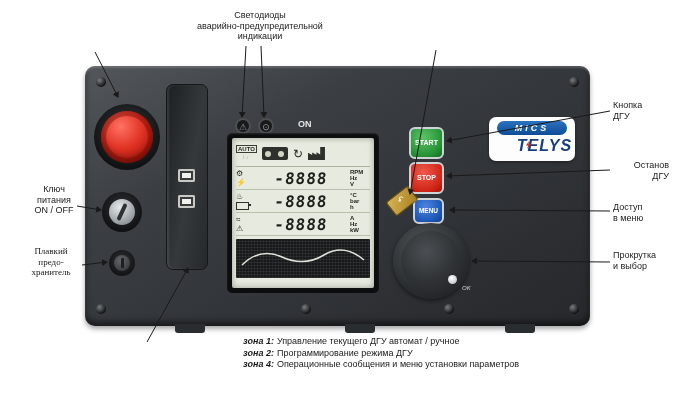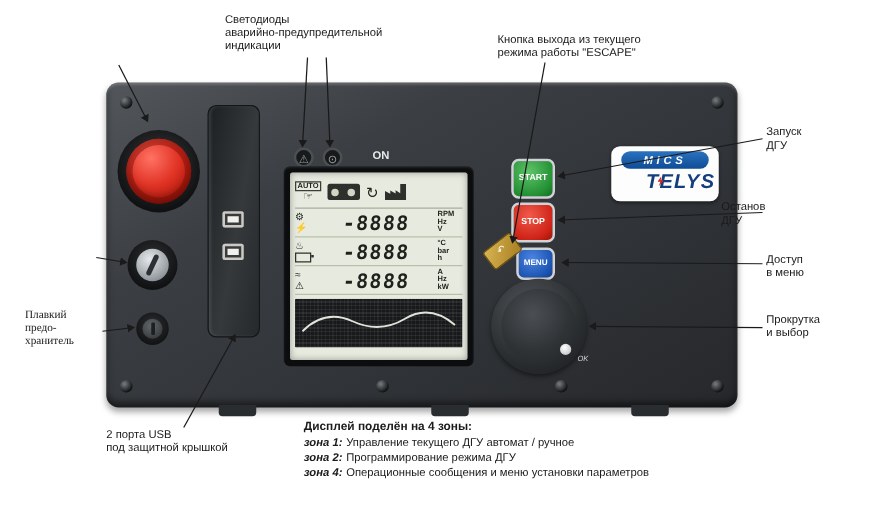--- a/index.html
+++ b/index.html
@@ -2,21 +2,21 @@
 <html><head>
 <meta charset="utf-8">
 <style>
   html,body{margin:0;padding:0;background:#fff;}
   .canvas{position:relative;width:700px;height:412px;background:#fff;overflow:hidden;
           font-family:"Liberation Sans",sans-serif;color:#1a1a1a;}
   
   .lines{position:absolute;left:0;top:0;z-index:5;pointer-events:none;}
   
   .callout{position:absolute;font-size:9px;line-height:1.18;white-space:pre-line;z-index:6;}
-  .c-center{text-align:left;}
+  .c-center{text-align:center;}
   .c-left{text-align:left;}
   
   .panel{position:absolute;left:85px;top:66px;width:505px;height:260px;border-radius:10px;
          background:linear-gradient(150deg,#53575b 0%,#3b3e42 30%,#303337 65%,#26282b 100%);
          box-shadow:inset 0 2px 2px rgba(255,255,255,.18),inset 0 -4px 6px rgba(0,0,0,.55),0 3px 5px rgba(0,0,0,.35);
          z-index:2;}
   .screw{position:absolute;width:10px;height:10px;border-radius:50%;
          background:radial-gradient(circle at 35% 32%,#787d81,#101112 72%);}
   .tab{position:absolute;bottom:-7px;width:30px;height:9px;background:#2a2d30;border-radius:0 0 3px 3px;}
   
@@ -250,38 +250,36 @@
     <line x1="610" y1="211" x2="450" y2="210" stroke="#1a1a1a" stroke-width="1" marker-end="url(#arr)"></line>
     <line x1="610" y1="262" x2="472" y2="261" stroke="#1a1a1a" stroke-width="1" marker-end="url(#arr)"></line>
     <line x1="77" y1="206" x2="101" y2="210" stroke="#1a1a1a" stroke-width="1" marker-end="url(#arr)"></line>
     <line x1="82" y1="265" x2="107" y2="262" stroke="#1a1a1a" stroke-width="1" marker-end="url(#arr)"></line>
     <line x1="147" y1="342" x2="188" y2="268" stroke="#1a1a1a" stroke-width="1" marker-end="url(#arr)"></line>
   </svg>
 
   <div class="callout c-center" style="left:180px;top:10px;width:160px;">Светодиоды
 аварийно-предупредительной
 индикации</div>
-  <div class="callout c-center" style="left:398px;top:26px;width:165px;">Кнопка выхода из текущего
-режима работы "ESCAPE"</div>
-  <div class="callout c-left" style="left:613px;top:100px;width:75px;">Запуск
+  <div class="callout c-left" style="left:613px;top:100px;width:75px;">Кнопка
 ДГУ</div>
-  <div class="callout c-left" style="left:577px;top:160px;width:75px;">Останов
+  <div class="callout c-left" style="left:594px;top:160px;width:75px;text-align:right;">Останов
 ДГУ</div>
   <div class="callout c-left" style="left:613px;top:250px;width:80px;">Прокрутка
 и выбор</div>
   <div class="callout c-left" style="left:613px;top:202px;width:75px;">Доступ
 в меню</div>
+  <div class="callout c-center" style="left:26px;top:184px;width:56px;">Ключ
+питания
+ON / OFF</div>
   <div class="callout c-center" style="left:20px;top:246px;width:62px;font-family:Liberation Serif, serif;">Плавкий
 предо-
 хранитель</div>
-  <div class="callout c-center" style="left:85px;top:342px;width:120px;">2 порта USB
-под защитной крышкой</div>
 
   <div class="legend">
-    <div class="legend-title">Дисплей поделён на 4 зоны:</div>
     <div>
       <span class="zlabel">зона 1:</span><span>Управление текущего ДГУ автомат / ручное</span>
     </div>
     <div>
       <span class="zlabel">зона 2:</span><span>Программирование режима ДГУ</span>
     </div>
     <div>
       <span class="zlabel">зона 4:</span><span>Операционные сообщения и меню установки параметров</span>
     </div>
   </div>

